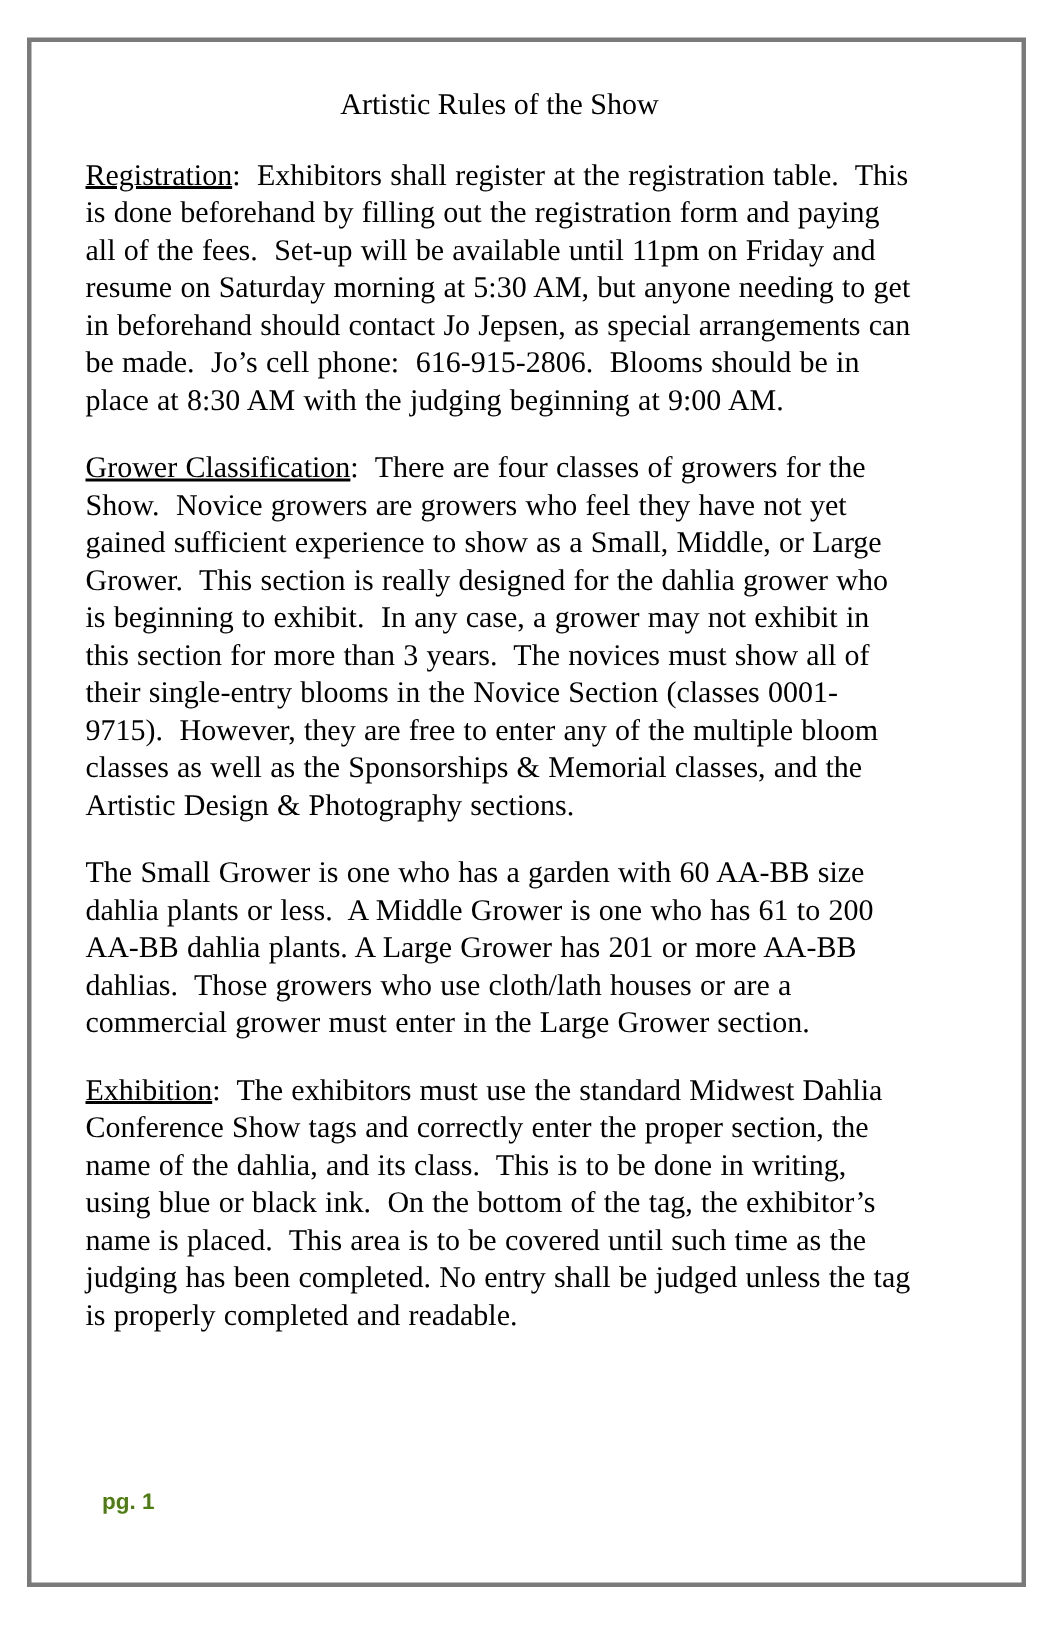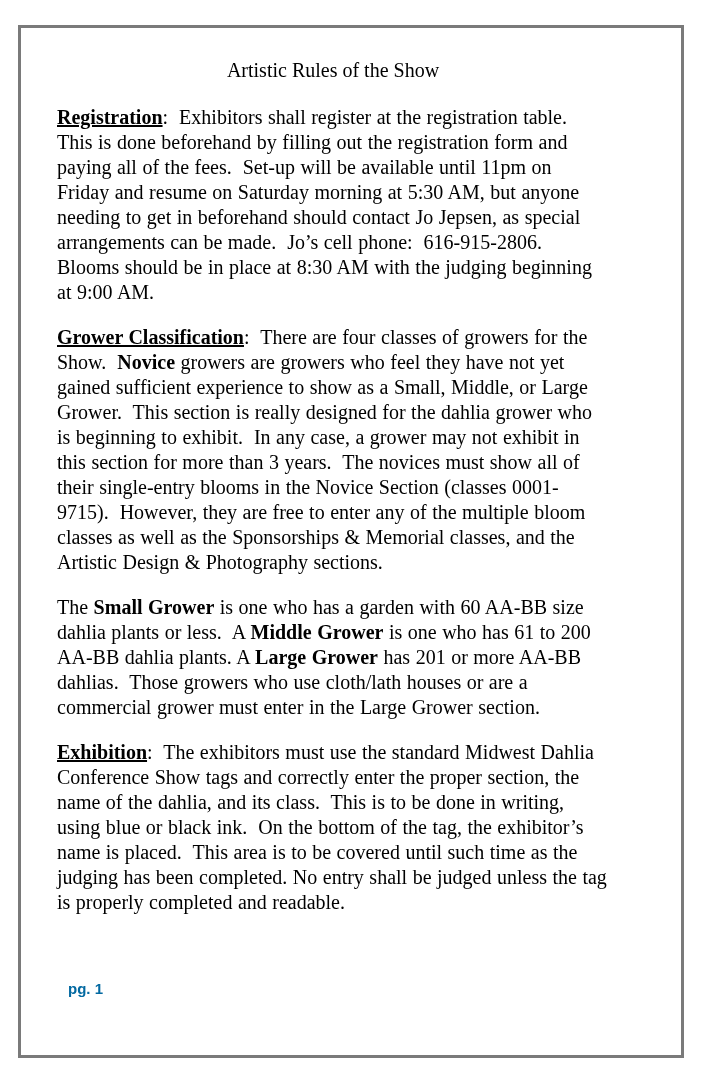--- a/index.html
+++ b/index.html
@@ -41,21 +41,21 @@
     text-align: center;
     margin: 0 0 22px 0;
   }
   p.para {
     font-size: 20px;
     line-height: 25px;
     margin: 0 0 20px 0;
     white-space: pre-wrap;
     word-spacing: 0.5px;
   }
-  .b { font-weight: bold; }
+  .b { font-weight: normal; }
   .u { text-decoration: underline; }
   .footer {
     position: absolute;
     left: 47px;
     top: 952px;
     font-family: "Liberation Sans", sans-serif;
     font-size: 15px;
     font-weight: bold;
   }
 </style>
@@ -66,15 +66,15 @@
   <div class="frame" style="border-color: rgb(122, 122, 122);">
     <div class="content">
       <h1 class="title">Artistic Rules of the Show</h1>
       <div>
           <p class="para"><span class="b u">Registration</span><span>:  Exhibitors shall register at the registration table.  This is done beforehand by filling out the registration form and paying all of the fees.  Set-up will be available until 11pm on Friday and resume on Saturday morning at 5:30 AM, but anyone needing to get in beforehand should contact Jo Jepsen, as special arrangements can be made.  Jo’s cell phone:  616-915-2806.  Blooms should be in place at 8:30 AM with the judging beginning at 9:00 AM.</span></p>
           <p class="para"><span class="b u">Grower Classification</span><span>:  There are four classes of growers for the Show.  </span><span class="b">Novice</span><span> growers are growers who feel they have not yet gained sufficient experience to show as a Small, Middle, or Large Grower.  This section is really designed for the dahlia grower who is beginning to exhibit.  In any case, a grower may not exhibit in this section for more than 3 years.  The novices must show all of their single-entry blooms in the Novice Section (classes 0001-9715).  However, they are free to enter any of the multiple bloom classes as well as the Sponsorships &amp; Memorial classes, and the Artistic Design &amp; Photography sections.</span></p>
           <p class="para"><span>The </span><span class="b">Small Grower</span><span> is one who has a garden with 60 AA-BB size dahlia plants or less.  A </span><span class="b">Middle Grower</span><span> is one who has 61 to 200 AA-BB dahlia plants. A </span><span class="b">Large Grower</span><span> has 201 or more AA-BB dahlias.  Those growers who use cloth/lath houses or are a commercial grower must enter in the Large Grower section.</span></p>
           <p class="para"><span class="b u">Exhibition</span><span>:  The exhibitors must use the standard Midwest Dahlia Conference Show tags and correctly enter the proper section, the name of the dahlia, and its class.  This is to be done in writing, using blue or black ink.  On the bottom of the tag, the exhibitor’s name is placed.  This area is to be covered until such time as the judging has been completed. No entry shall be judged unless the tag is properly completed and readable.</span></p>
         </div>
     </div>
-    <div class="footer" style="color: #0369a1;">pg. 1</div>
+    <div class="footer" style="color: #4d7c0f; margin-top: 13px;">pg. 1</div>
   </div>
 </div>
 
 </body></html>

